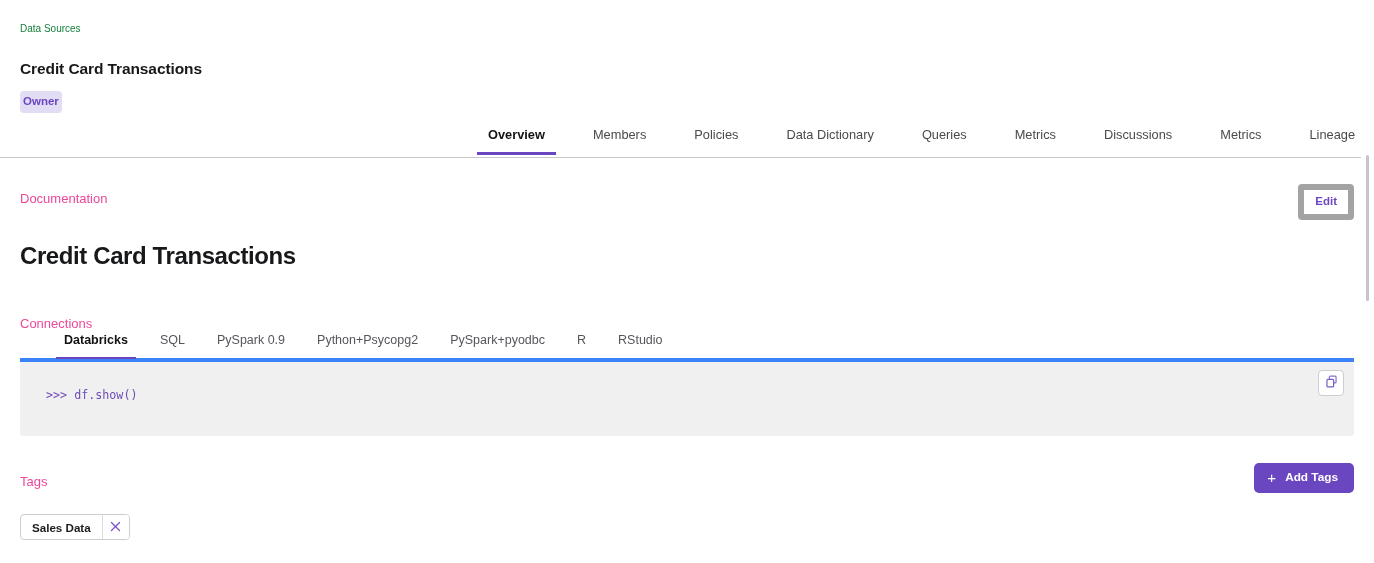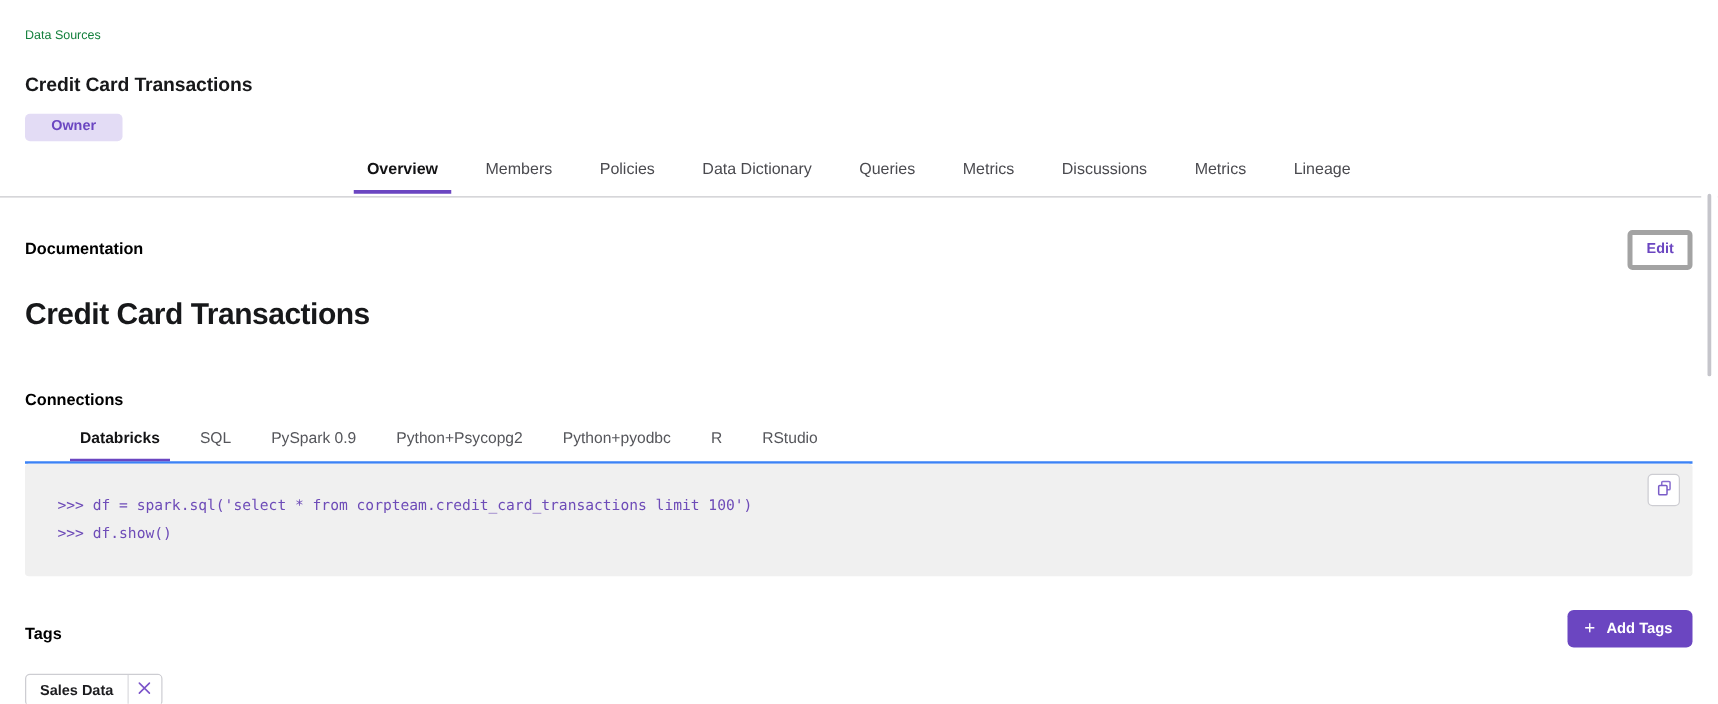--- a/index.html
+++ b/index.html
@@ -34,34 +34,34 @@
     line-height: 20px;
     letter-spacing: -0.1px;
   }
   .badge-row { margin-top: 12px; }
   .owner-badge {
     display: inline-block;
     background: #e3dcf5;
     color: #6b46c1;
     font-size: 11.5px;
     font-weight: bold;
-    padding: 4px 21px 5px;
+    padding: 4px 3px 5px;
     border-radius: 4px;
     line-height: 13px;
   }
 
   
   .tabbar {
     margin-top: 14px;
     border-bottom: 1px solid #c9c9cd;
     height: 31px;
     display: flex;
-    justify-content: center;
+    justify-content: flex-end;
     align-items: flex-start;
-    gap: 0;
+    gap: 10px;
   }
   .tab {
     font-size: 12.8px;
     color: #4a4a4f;
     padding: 0 19px 10px;
     line-height: 16px;
     cursor: pointer;
     position: relative;
     white-space: nowrap;
   }
@@ -82,26 +82,26 @@
   .content { padding: 0 20px; position: relative; }
 
   .section-row {
     display: flex;
     align-items: flex-start;
     justify-content: space-between;
     padding-top: 32px;
   }
   .section-label {
     font-size: 13px;
-    font-weight: bold;
-    color: #000000;
+    font-weight: normal;
+    color: #ec4899;
     line-height: 17px;
   }
   .edit-btn {
-    border: 4px solid #a3a3a3;
+    border: 6px solid #a3a3a3;
     background: #fff;
     border-radius: 4px;
     color: #6b46c1;
     font-family: "Liberation Sans", sans-serif;
     font-size: 11.5px;
     font-weight: bold;
     padding: 5px 11px 6px;
     cursor: pointer;
     line-height: 13px;
     margin-top: -6px;
@@ -112,25 +112,24 @@
     color: #17181a;
     margin-top: 21px;
     letter-spacing: -0.4px;
     line-height: 30px;
   }
 
   .connections-label { margin-top: 44px; }
 
   
   .conn-tabbar {
-    margin-top: 13px;
-    border-bottom: 2px solid #3b82f6;
+    border-bottom: 4px solid #3b82f6;
     height: 30px;
     display: flex;
-    align-items: center;
+    align-items: flex-end;
     padding-left: 28px;
   }
   .conn-tab {
     font-size: 12.5px;
     color: #55565b;
     padding: 0 16px 10px;
     line-height: 16px;
     cursor: pointer;
     position: relative;
     white-space: nowrap;
@@ -281,27 +280,26 @@
   </div>
   <div class="doc-title">Credit Card Transactions</div>
 
   <div class="section-label connections-label">Connections</div>
 
   <div class="conn-tabbar">
     <div class="conn-tab active">Databricks</div>
     <div class="conn-tab">SQL</div>
     <div class="conn-tab">PySpark 0.9</div>
     <div class="conn-tab">Python+Psycopg2</div>
-    <div class="conn-tab">Python+pyodbc</div>
+    <div class="conn-tab">PySpark+pyodbc</div>
     <div class="conn-tab">R</div>
     <div class="conn-tab">RStudio</div>
   </div>
 
   <div class="codeblock">
-    <div class="codeline">&gt;&gt;&gt; df = spark.sql('select * from corpteam.credit_card_transactions limit 100')</div>
     <div class="codeline">&gt;&gt;&gt; df.show()</div>
     <button class="copy-btn">
       <span>
         <svg width="13" height="13" viewBox="0 0 16 16" fill="none">
           <rect x="5.4" y="1.4" width="8.2" height="8.2" rx="1.1" stroke="#8a6fd0" stroke-width="1.5"></rect>
           <rect x="2.4" y="5.4" width="8.2" height="9.2" rx="1.1" fill="#ffffff" stroke="#7a5cc8" stroke-width="1.5"></rect>
         </svg>
       </span>
     </button>
   </div>

